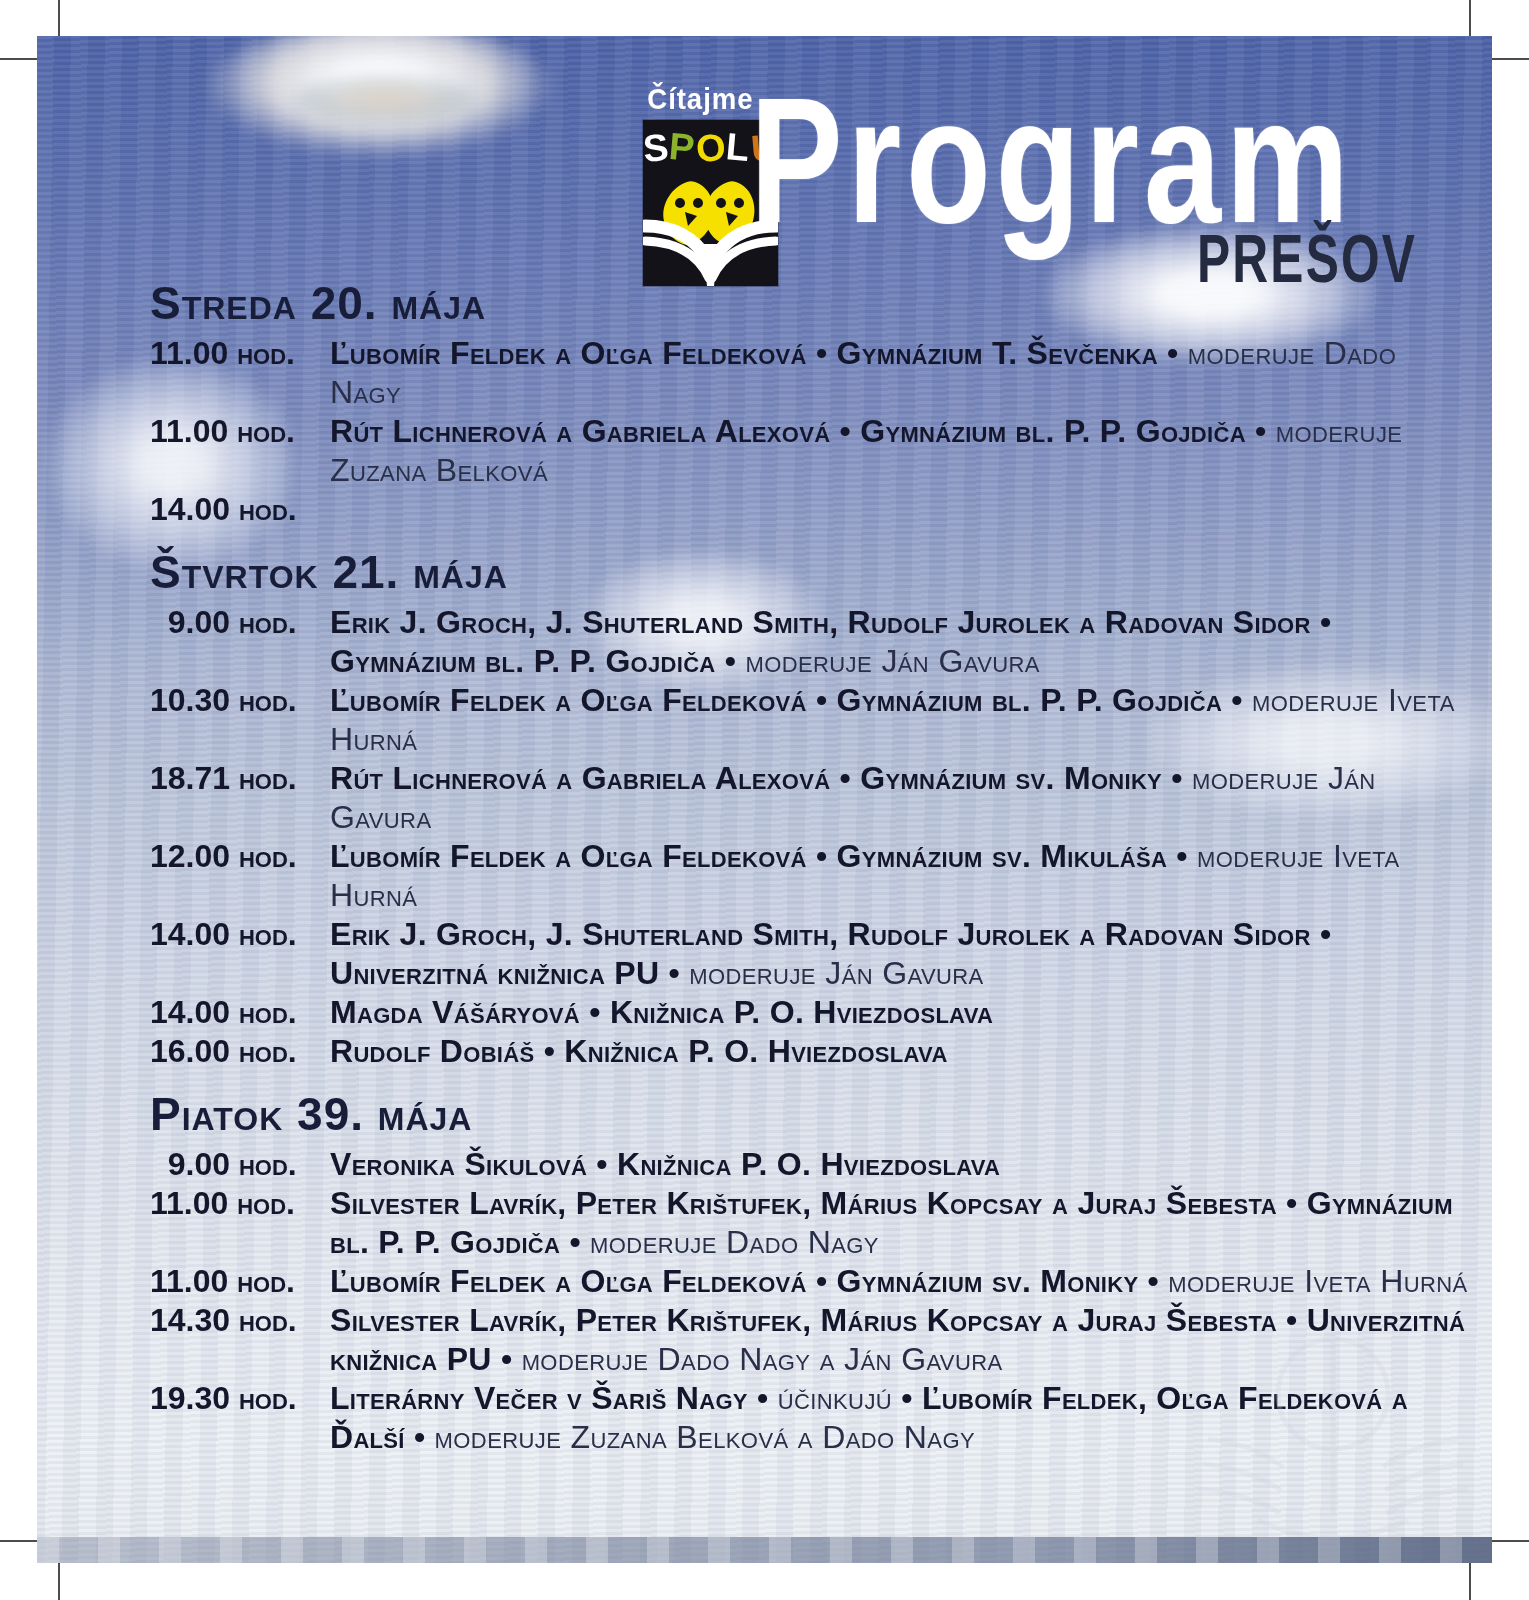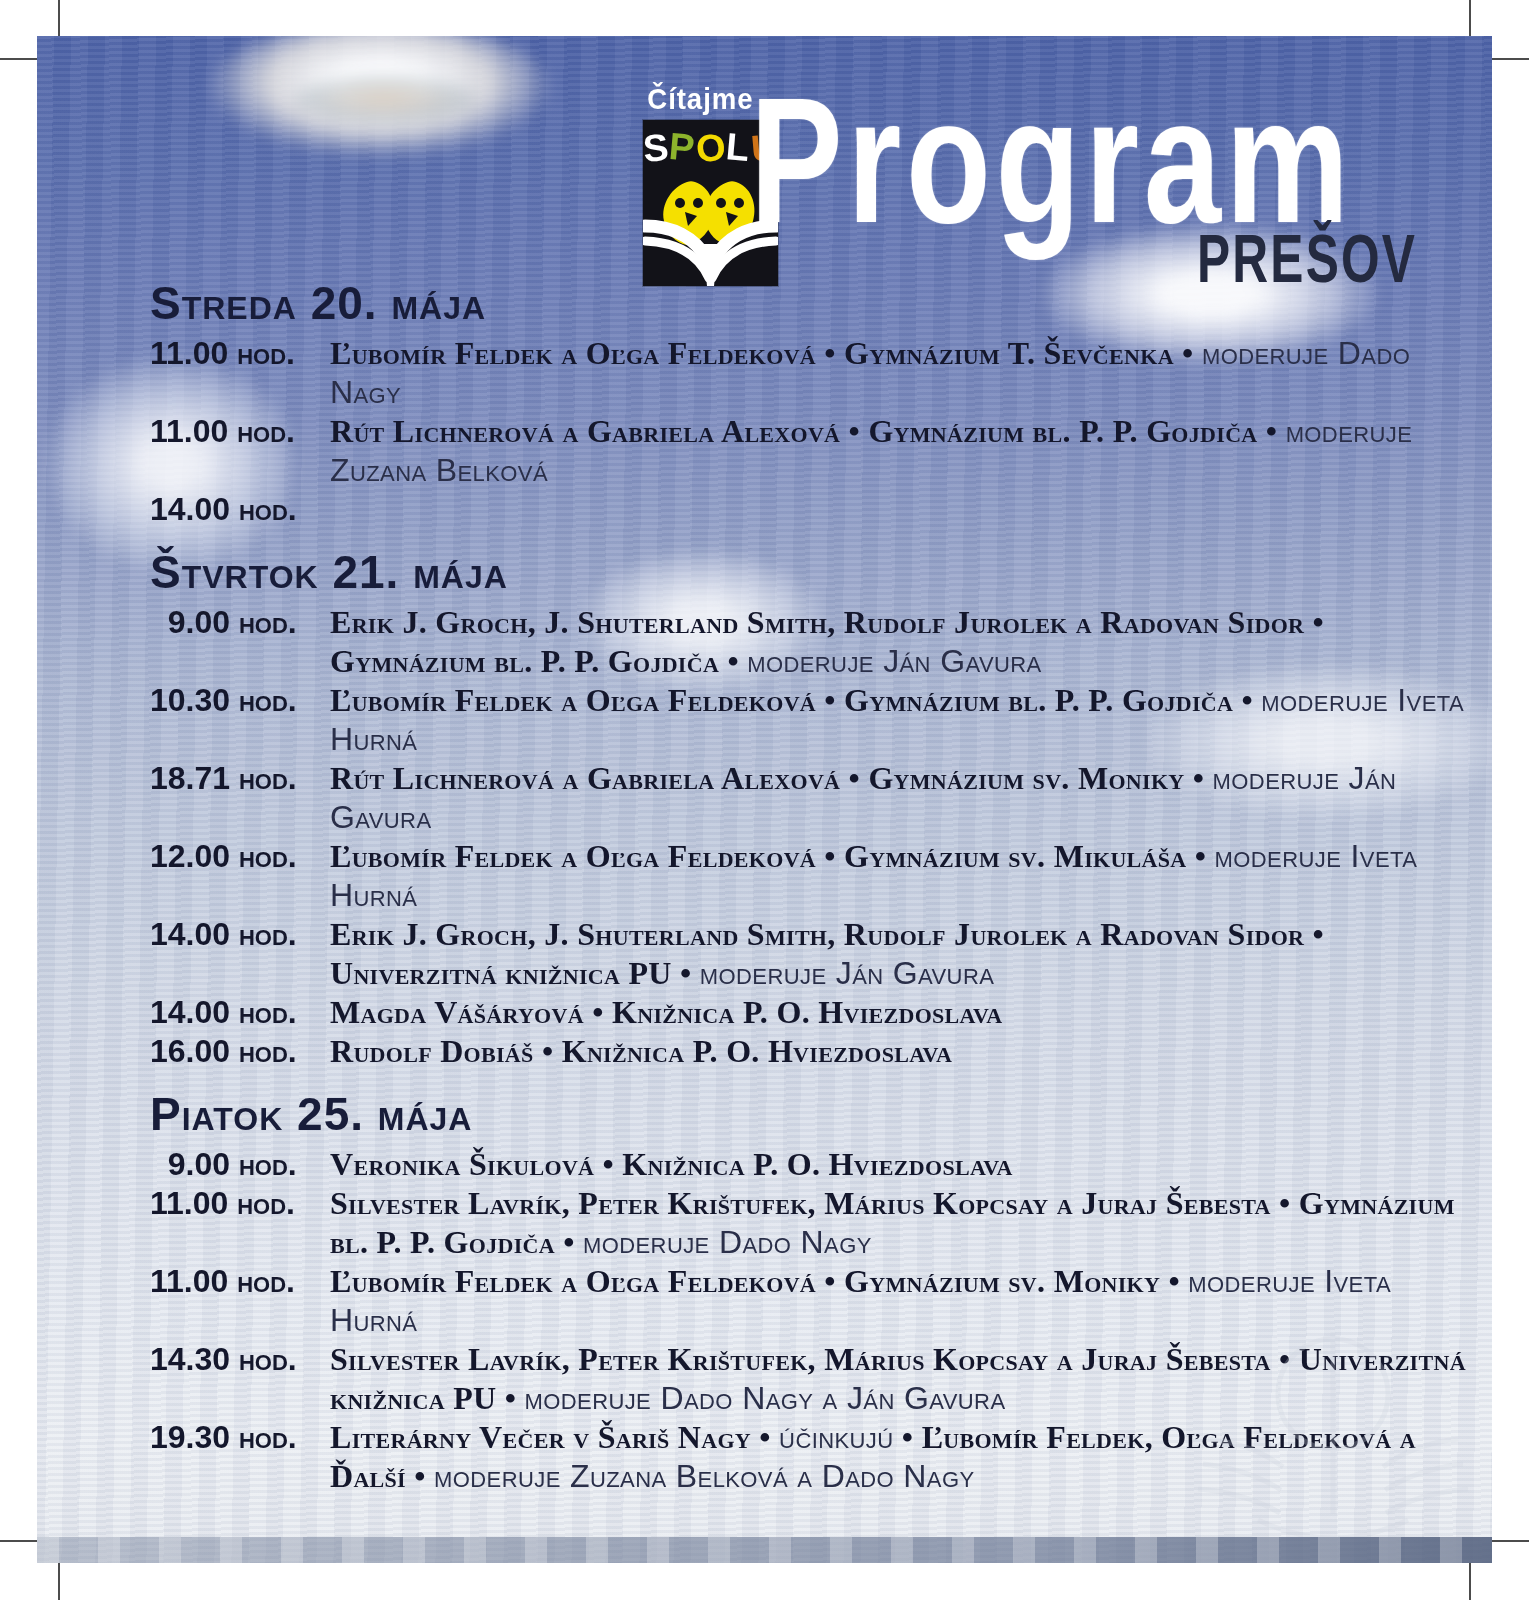--- a/index.html
+++ b/index.html
@@ -80,21 +80,21 @@
     font-variant:small-caps;font-weight:700;font-size:46px;line-height:50px;
     color:#181d3a;letter-spacing:1px;margin:18px 0 6px 0;
   }
   .section:first-child .sec-header{margin-top:0;}
   .event{display:grid;grid-template-columns:180px 1145px;}
   .event-time{
     font-variant:small-caps;font-weight:700;font-size:32px;line-height:39px;
     color:#14172c;white-space:pre;
   }
   .event-text{font-variant:small-caps;font-size:32px;line-height:39px;color:#14172c;}
-  .seg-bold{font-weight:700;letter-spacing:.3px;color:#14172c;font-family:Liberation Serif, serif;}
+  .seg-bold{font-weight:700;letter-spacing:.3px;color:#14172c;}
   .seg-light{font-weight:400;letter-spacing:.4px;color:#2a2f49;}
 </style>
 </head>
 <body>
 
 <div class="page">
 
   <div class="crop v" style="left:58px;top:0;"></div>
   <div class="crop h" style="left:0;top:58px;"></div>
   <div class="crop v" style="left:1469px;top:0;"></div>
@@ -193,21 +193,21 @@
           <div class="event">
             <div class="event-time">14.00 hod.</div>
             <div class="event-text"><span class="seg-bold">Magda Vášáryová • Knižnica P. O. Hviezdoslava</span></div>
           </div>
           <div class="event">
             <div class="event-time">16.00 hod.</div>
             <div class="event-text"><span class="seg-bold">Rudolf Dobiáš • Knižnica P. O. Hviezdoslava</span></div>
           </div>
         </div>
         <div class="section">
-          <div class="sec-header">Piatok 25. mája</div>
+          <div class="sec-header">Piatok 39. mája</div>
           <div class="event">
             <div class="event-time"> 9.00 hod.</div>
             <div class="event-text"><span class="seg-bold">Veronika Šikulová • Knižnica P. O. Hviezdoslava</span></div>
           </div>
           <div class="event">
             <div class="event-time">11.00 hod.</div>
             <div class="event-text"><span class="seg-bold">Silvester Lavrík, Peter Krištufek, Márius Kopcsay a Juraj Šebesta • Gymnázium bl. P. P. Gojdiča • </span><span class="seg-light">moderuje Dado Nagy</span></div>
           </div>
           <div class="event">
             <div class="event-time">11.00 hod.</div>

